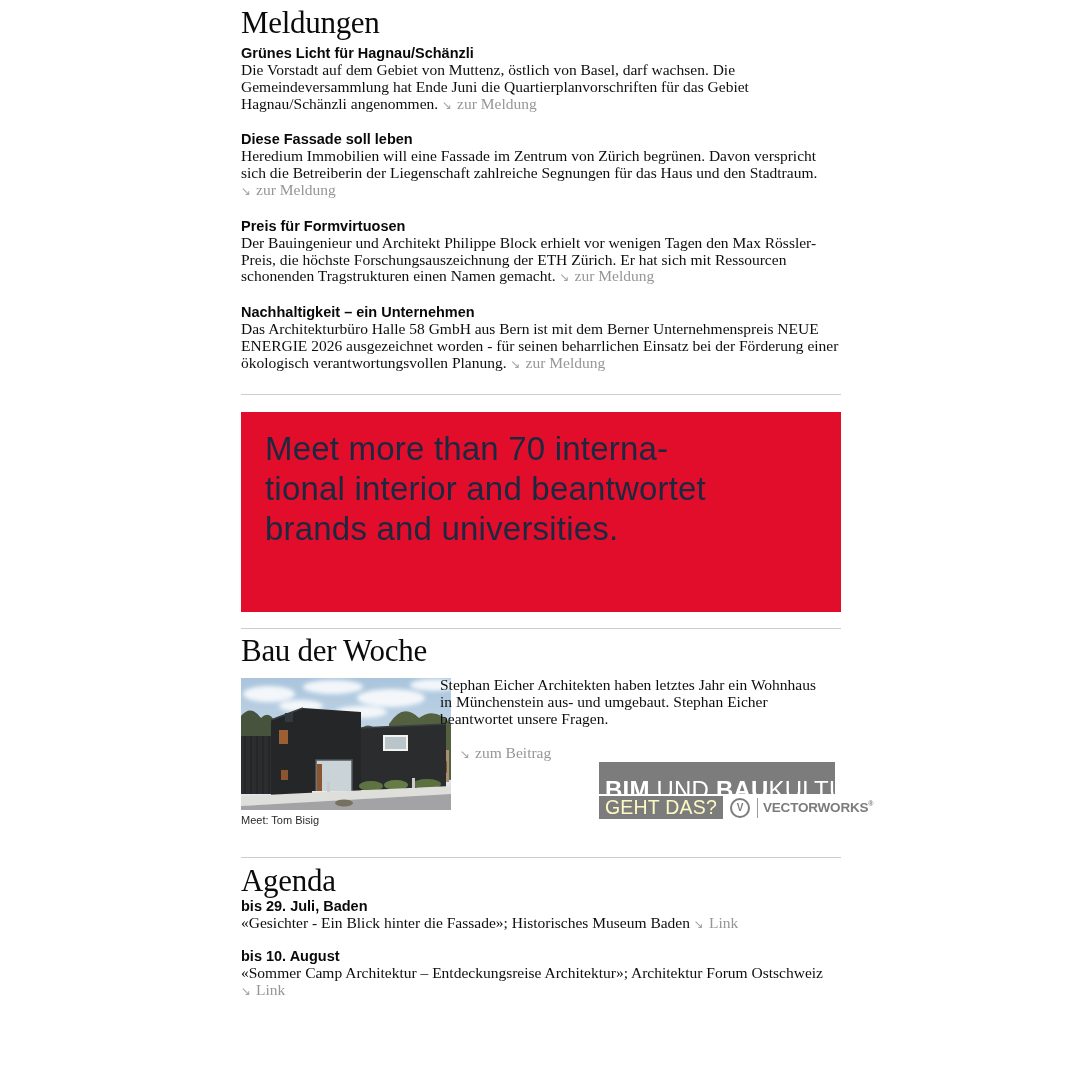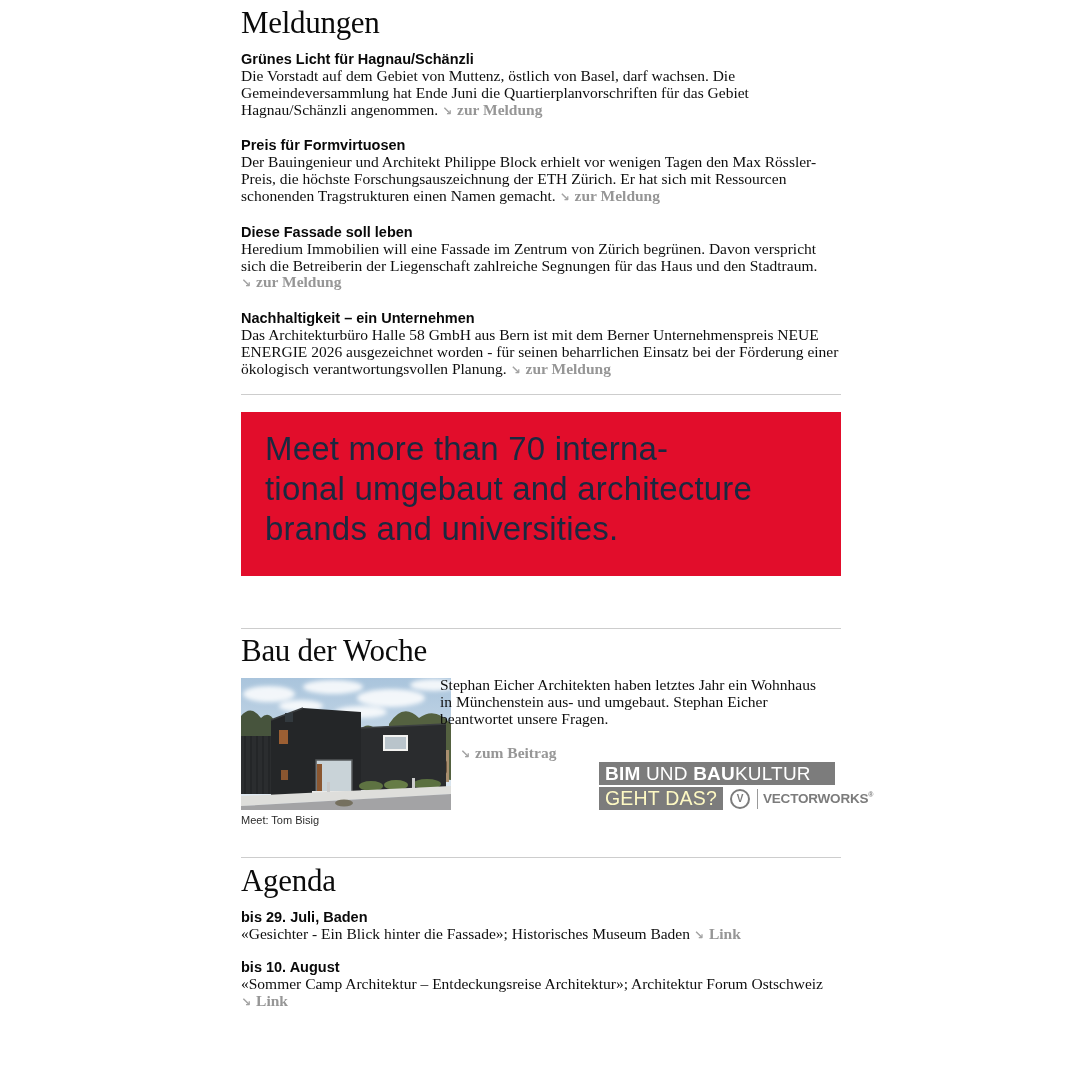--- a/index.html
+++ b/index.html
@@ -1,46 +1,46 @@
 <!DOCTYPE html>
 <html><head>
 <meta charset="utf-8">
 <style>
   html,body{margin:0;padding:0;background:#fff;}
   .page{position:relative;width:1075px;height:1074px;background:#ffffff;overflow:hidden;
         font-family:"Liberation Serif","DejaVu Serif",serif;color:#0e0e0e;}
   .h-serif{font-family:"Liberation Serif","DejaVu Serif",serif;font-weight:500;
            font-size:31px;line-height:34px;letter-spacing:-0.3px;color:#0b0b0b;margin:0;}
   .sans-h{font-family:"Liberation Sans","DejaVu Sans",sans-serif;font-weight:700;
-          font-size:14.5px;line-height:16px;margin:11px 0 1px;color:#090909;}
+          font-size:14.5px;line-height:16px;margin:0 0 1px;color:#090909;}
   .body-p{font-size:15.5px;line-height:16.8px;margin:0 0 18px;color:#0e0e0e;}
-  .glink{color:#969696;text-decoration:none;white-space:nowrap;cursor:pointer;font-weight:bold;}
+  .glink{color:#969696;text-decoration:none;white-space:nowrap;cursor:pointer;}
   .arrow{font-family:"DejaVu Sans",sans-serif;font-size:12px;margin-right:5px;color:#a3a3a3;}
   .divider{position:absolute;left:241px;width:600px;height:1px;background:#cdcdcd;}
 
   .sec-meldungen{position:absolute;left:241px;top:6px;width:600px;}
   .sec-meldungen .h-serif{margin-bottom:5px;}
 
-  .banner{position:absolute;left:241px;top:412px;width:600px;height:164px;
+  .banner{position:absolute;left:241px;top:412px;width:600px;height:200px;
           background:#e20d2b;box-sizing:border-box;padding:17px 24px;cursor:pointer;}
   .banner-line{font-family:"Liberation Sans","DejaVu Sans",sans-serif;font-size:33px;
                line-height:40px;color:#1a2940;letter-spacing:0.2px;}
 
   .bau-head{position:absolute;left:241px;top:634px;}
   .photo{position:absolute;left:241px;top:678px;width:210px;height:132px;display:block;cursor:pointer;}
   .caption{position:absolute;left:241px;top:814px;
            font-family:"Liberation Sans","DejaVu Sans",sans-serif;font-size:11px;color:#2b2b2b;}
   .bau-text{position:absolute;left:440px;top:677px;width:384px;}
   .bau-text p{margin:0;font-size:15.5px;line-height:16.8px;}
   .bau-link{position:absolute;left:460px;top:744px;font-size:15.5px;}
 
   .ad{position:absolute;left:599px;top:762px;width:236px;
       font-family:"Liberation Sans","DejaVu Sans",sans-serif;cursor:pointer;}
-  .ad-row1{background:#7c7c7c;color:#ffffff;height:23px;line-height:23px;padding:0 6px;
-           font-size:19px;letter-spacing:0.2px;box-sizing:border-box;white-space:nowrap;}
+  .ad-row1{background:#7c7c7c;color:#ffffff;height:23px;line-height:23px;padding:16px 6px;
+           font-size:24px;letter-spacing:0.2px;box-sizing:border-box;white-space:nowrap;}
   .ad-row1 .b{font-weight:700;}
   .ad-row2{display:flex;align-items:center;margin-top:2px;height:23px;}
   .ad-geht{background:#7c7c7c;color:#fef9c3;height:23px;line-height:23px;padding:0 6px;
            font-size:19.5px;letter-spacing:0.2px;white-space:nowrap;}
   .ad-logo{display:flex;align-items:center;margin-left:7px;}
   .circle-v{width:16px;height:16px;border:2px solid #7c7c7c;border-radius:50%;display:flex;
             align-items:center;justify-content:center;font-size:10px;font-weight:700;color:#7c7c7c;}
   .vsep{width:1px;height:20px;background:#9a9a9a;margin:0 5px 0 7px;}
   .brand{font-weight:700;font-size:13.5px;color:#7c7c7c;letter-spacing:-0.2px;white-space:nowrap;}
   .reg{font-size:7px;vertical-align:top;}
@@ -57,43 +57,43 @@
   <div class="sec-meldungen">
     <h1 class="h-serif">Meldungen</h1>
 
     <div>
       <h3 class="sans-h">Grünes Licht für Hagnau/Schänzli</h3>
       <p class="body-p"><span>Die Vorstadt auf dem Gebiet von Muttenz, östlich von Basel, darf wachsen. Die Gemeindeversammlung hat Ende Juni die Quartierplanvorschriften für das Gebiet Hagnau/Schänzli angenommen.</span>
         <a class="glink"><span class="arrow">↘</span><span>zur Meldung</span></a></p>
     </div>
 
     <div>
+      <h3 class="sans-h">Diese Fassade soll leben</h3>
+      <p class="body-p"><span>Heredium Immobilien will eine Fassade im Zentrum von Zürich begrünen. Davon verspricht sich die Betreiberin der Liegenschaft zahlreiche Segnungen für das Haus und den Stadtraum.</span>
+        <a class="glink"><span class="arrow">↘</span><span>zur Meldung</span></a></p>
+    </div>
+
+    <div>
       <h3 class="sans-h">Preis für Formvirtuosen</h3>
       <p class="body-p"><span>Der Bauingenieur und Architekt Philippe Block erhielt vor wenigen Tagen den Max Rössler-Preis, die höchste Forschungsauszeichnung der ETH Zürich. Er hat sich mit Ressourcen schonenden Tragstrukturen einen Namen gemacht.</span>
         <a class="glink"><span class="arrow">↘</span><span>zur Meldung</span></a></p>
     </div>
 
     <div>
-      <h3 class="sans-h">Diese Fassade soll leben</h3>
-      <p class="body-p"><span>Heredium Immobilien will eine Fassade im Zentrum von Zürich begrünen. Davon verspricht sich die Betreiberin der Liegenschaft zahlreiche Segnungen für das Haus und den Stadtraum.</span>
-        <a class="glink"><span class="arrow">↘</span><span>zur Meldung</span></a></p>
-    </div>
-
-    <div>
       <h3 class="sans-h">Nachhaltigkeit – ein Unternehmen</h3>
       <p class="body-p"><span>Das Architekturbüro Halle 58 GmbH aus Bern ist mit dem Berner Unternehmenspreis NEUE ENERGIE 2026 ausgezeichnet worden - für seinen beharrlichen Einsatz bei der Förderung einer ökologisch verantwortungsvollen Planung.</span>
         <a class="glink"><span class="arrow">↘</span><span>zur Meldung</span></a></p>
     </div>
   </div>
 
   <div class="divider" style="top:394px;"></div>
 
   <div class="banner" style="background: rgb(226, 13, 43);">
     <div class="banner-line" style="color: rgb(26, 41, 64);">Meet more than 70 interna-</div>
-    <div class="banner-line" style="color: rgb(26, 41, 64);">tional umgebaut and architecture</div>
+    <div class="banner-line" style="color: rgb(26, 41, 64);">tional interior and beantwortet</div>
     <div class="banner-line" style="color: rgb(26, 41, 64);">brands and universities.</div>
   </div>
 
   <div class="divider" style="top:628px;"></div>
 
   <h2 class="h-serif bau-head">Bau der Woche</h2>
 
   <svg class="photo" viewBox="0 0 210 132" xmlns="http://www.w3.org/2000/svg">
     <defs>
       <linearGradient id="sky" x1="0" y1="0" x2="0" y2="1">

